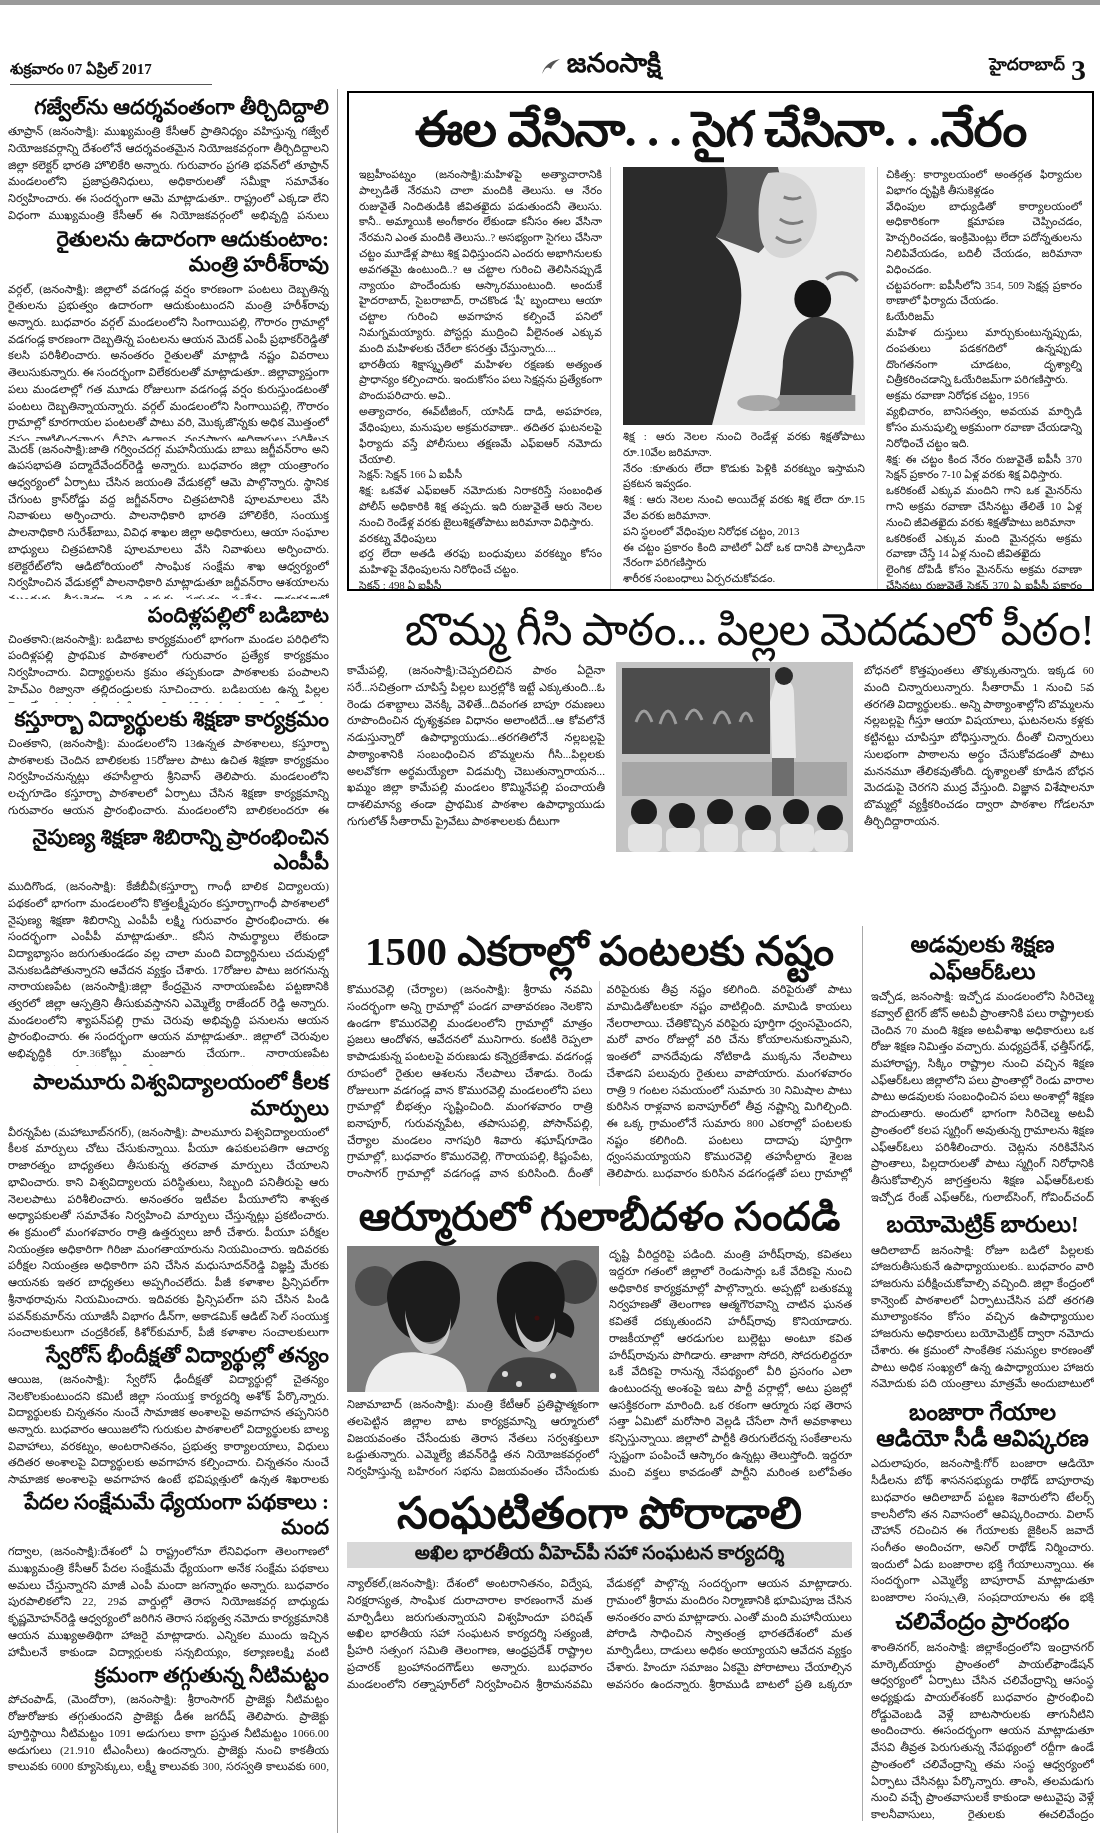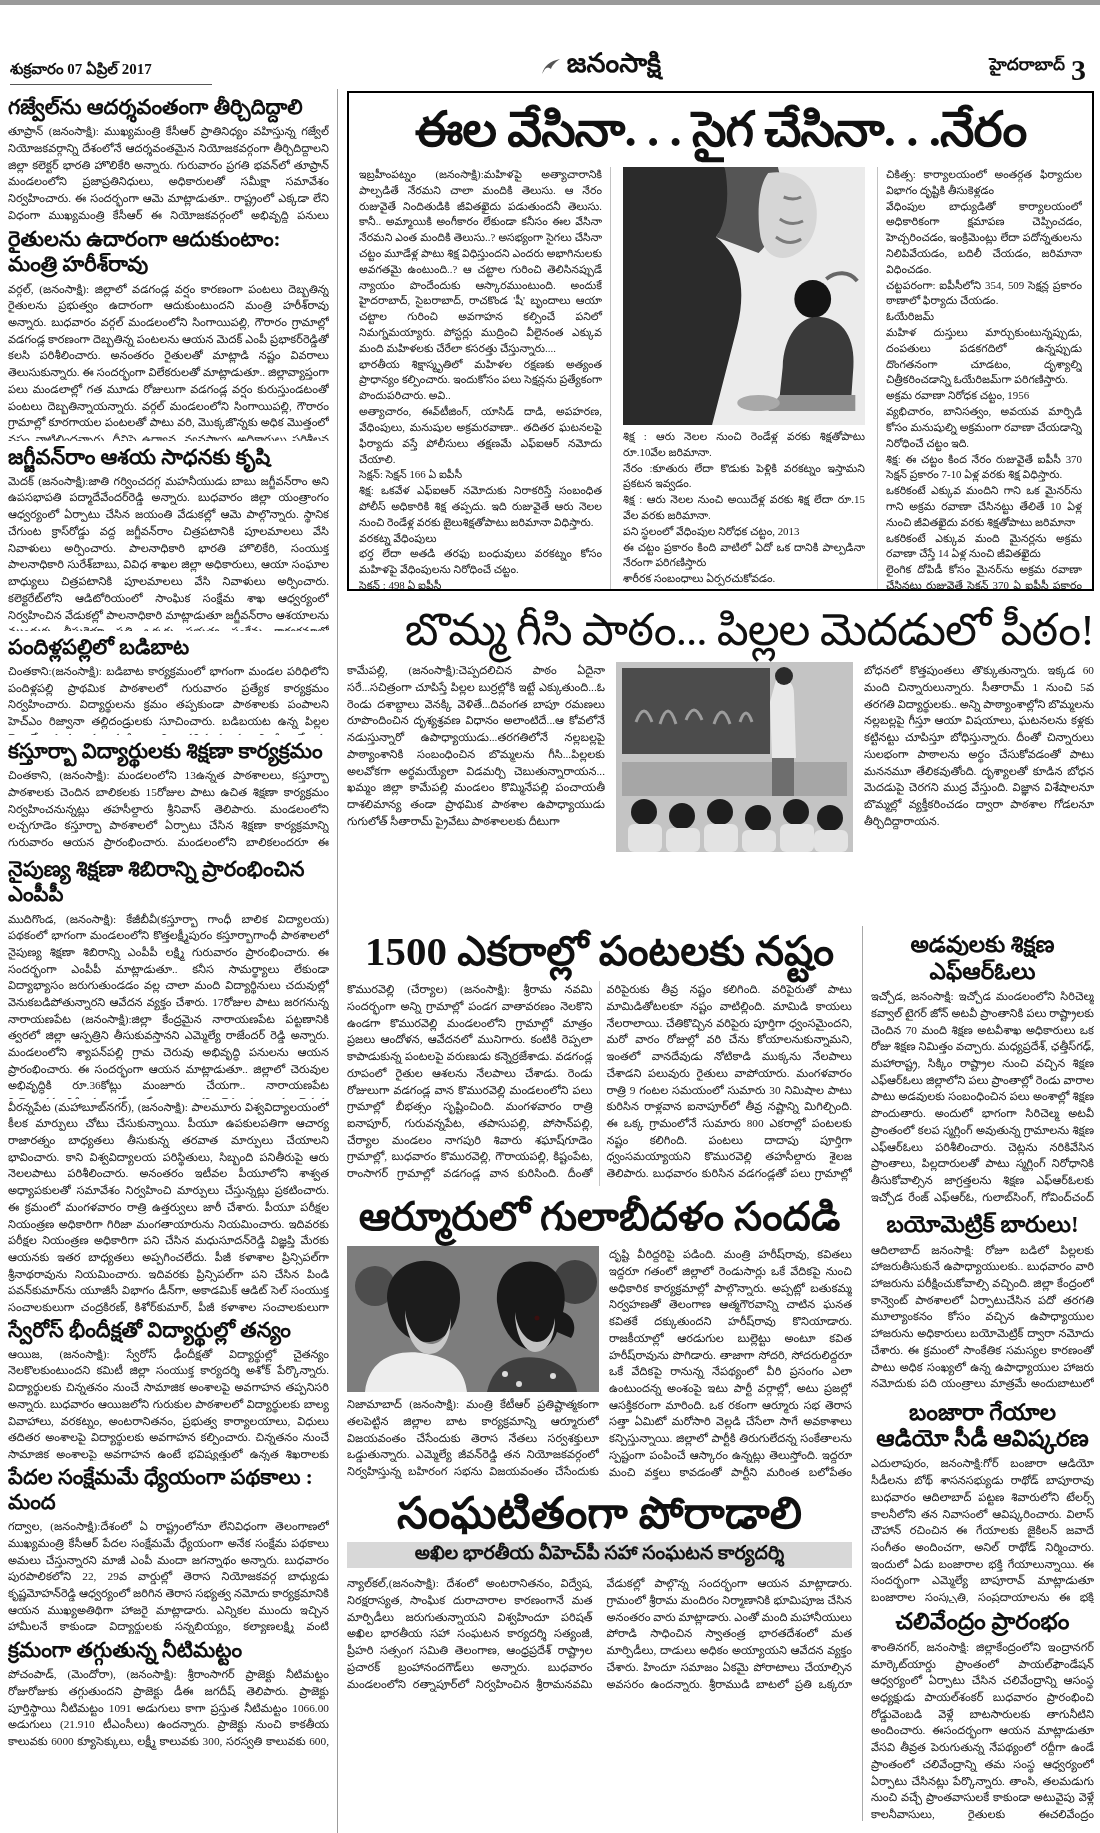--- a/index.html
+++ b/index.html
@@ -11,21 +11,21 @@
   .hdr-date{font-size:15px;font-weight:700;border-bottom:1px solid #555;padding:0 60px 3px 0;}
   .hdr-mast{display:flex;align-items:center;gap:5px;font-size:27px;font-weight:800;}
   .hdr-right{display:flex;align-items:flex-start;gap:6px;}
   .hdr-city{font-size:17px;font-weight:700;padding-bottom:3px;}
   .hdr-pageno{font-size:30px;font-weight:600;line-height:1;}
   
   .content{display:flex;padding:0 6px 0 8px;box-sizing:border-box;}
   .leftcol{width:330px;flex:none;border-right:1px solid #9c9c9c;padding:2px 8px 0 0;
            box-sizing:border-box;height:1745px;overflow:hidden;}
   .mainarea{flex:1;padding-left:9px;box-sizing:border-box;overflow:hidden;height:1745px;}
-  .h-left{font-size:21px;line-height:1.2;font-weight:800;text-align:left;margin:4px 0 3px;}
+  .h-left{font-size:21px;line-height:1.2;font-weight:800;text-align:right;margin:4px 0 3px;}
   .body-txt{font-size:11.3px;line-height:1.48;text-align:justify;white-space:pre-line;
             overflow:hidden;color:#121212;word-break:break-word;}
   .la-1 .body-txt{height:100px;} .la-2 .body-txt{height:160px;} .la-3 .body-txt{height:158px;}
   .la-4 .body-txt{height:72px;}  .la-5 .body-txt{height:86px;}  .la-6 .body-txt{height:100px;}
   .la-7 .body-txt{height:88px;}  .la-8 .body-txt{height:215px;} .la-9 .body-txt{height:115px;}
   .la-10 .body-txt{height:116px;}.la-11 .body-txt{height:84px;}
   
   .mainbox{border:2px solid #000;height:500px;box-sizing:border-box;padding:2px 10px 4px;
            overflow:hidden;margin-top:2px;}
   .mb-h{font-size:49px;font-weight:800;text-align:center;letter-spacing:-1px;
@@ -90,39 +90,39 @@
     <aside class="leftcol">
       <div class="la-1">
         <div class="h-left">గజ్వేల్‌ను ఆదర్శవంతంగా తీర్చిదిద్దాలి</div>
         <div class="body-txt">తూప్రాన్ (జనంసాక్షి): ముఖ్యమంత్రి కేసీఆర్ ప్రాతినిధ్యం వహిస్తున్న గజ్వేల్ నియోజకవర్గాన్ని దేశంలోనే ఆదర్శవంతమైన నియోజకవర్గంగా తీర్చిదిద్దాలని జిల్లా కలెక్టర్ భారతి హొలికేరి అన్నారు. గురువారం ప్రగతి భవన్‌లో తూప్రాన్ మండలంలోని ప్రజాప్రతినిధులు, అధికారులతో సమీక్షా సమావేశం నిర్వహించారు. ఈ సందర్భంగా ఆమె మాట్లాడుతూ.. రాష్ట్రంలో ఎక్కడా లేని విధంగా ముఖ్యమంత్రి కేసీఆర్ ఈ నియోజకవర్గంలో అభివృద్ధి పనులు చేస్తున్నారన్నారు. గ్రామాల్లో సంపూర్ణ పారిశుద్ధ్యం, పూర్తి స్థాయిలో ప్రజలకు తాగునీటిని అందించేలా కృషి చేస్తున్నారని తెలిపారు. తూప్రాన్ ఇన్‌చార్జి ఆర్డీవో వెంకటేశ్వర్లు, ఎంపీడీవో శ్రీనివాసరావు తహసీల్దార్ వెంకటనర్సింహారెడ్డి, ఎంపీపీ శ్రీనివాస్ పాల్గొన్నారు.</div>
       </div>
       <div class="la-2">
         <div class="h-left">రైతులను ఉదారంగా ఆదుకుంటాం: మంత్రి హరీశ్‌రావు</div>
         <div class="body-txt">వర్గల్, (జనంసాక్షి): జిల్లాలో వడగండ్ల వర్షం కారణంగా పంటలు దెబ్బతిన్న రైతులను ప్రభుత్వం ఉదారంగా ఆదుకుంటుందని మంత్రి హరీశ్‌రావు అన్నారు. బుధవారం వర్గల్ మండలంలోని సింగాయిపల్లి, గౌరారం గ్రామాల్లో వడగండ్ల కారణంగా దెబ్బతిన్న పంటలను ఆయన మెదక్ ఎంపీ ప్రభాకర్‌రెడ్డితో కలసి పరిశీలించారు. అనంతరం రైతులతో మాట్లాడి నష్టం వివరాలు తెలుసుకున్నారు. ఈ సందర్భంగా విలేకరులతో మాట్లాడుతూ.. జిల్లావ్యాప్తంగా పలు మండలాల్లో గత మూడు రోజులుగా వడగండ్ల వర్షం కురుస్తుండటంతో పంటలు దెబ్బతిన్నాయన్నారు. వర్గల్ మండలంలోని సింగాయిపల్లి, గౌరారం గ్రామాల్లో కూరగాయల పంటలతో పాటు వరి, మొక్కజొన్నకు అధిక మొత్తంలో నష్టం వాటిల్లిందన్నారు. దీనిపై ఉద్యాన, వ్యవసాయ అధికారులు పరిశీలన జరిపి సమగ్రంగా నష్టం నివేదిక ఇవ్వాలని ఆదేశించామన్నారు. నివేదికను సీఎం కేసీఆర్ దృష్టికి తీసుకెళ్లి బాధిత రైతులందరినీ ఆదుకునేందుకు చర్యలు తీసుకుంటామన్నారు. మంత్రి వెంట తెరాస నియోజకవర్గ బాధ్యుడు భూంరెడ్డి, తెరాస మండల అధ్యక్షుడు సత్యనారాయణ, నాయకులు శ్రీనివాస్‌రెడ్డి, స్వామి ఉన్నారు.</div>
       </div>
       <div class="la-3">
-        <div class="h-left">జగ్జీవన్‌రాం ఆశయ సాధనకు కృషి</div>
         <div class="body-txt">మెదక్ (జనంసాక్షి):జాతి గర్వించదగ్గ మహనీయుడు బాబు జగ్జీవన్‌రాం అని ఉపసభాపతి పద్మాదేవేందర్‌రెడ్డి అన్నారు. బుధవారం జిల్లా యంత్రాంగం ఆధ్వర్యంలో ఏర్పాటు చేసిన జయంతి వేడుకల్లో ఆమె పాల్గొన్నారు. స్థానిక చేగుంట క్రాస్‌రోడ్డు వద్ద జగ్జీవన్‌రాం చిత్రపటానికి పూలమాలలు వేసి నివాళులు అర్పించారు. పాలనాధికారి భారతి హొలికేరి, సంయుక్త పాలనాధికారి సురేశ్‌బాబు, వివిధ శాఖల జిల్లా అధికారులు, ఆయా సంఘాల బాధ్యులు చిత్రపటానికి పూలమాలలు వేసి నివాళులు అర్పించారు. కలెక్టరేట్‌లోని ఆడిటోరియంలో సాంఘిక సంక్షేమ శాఖ ఆధ్వర్యంలో నిర్వహించిన వేడుకల్లో పాలనాధికారి మాట్లాడుతూ జగ్జీవన్‌రాం ఆశయాలను ముందుకు తీసుకెళ్తూ ప్రతి ఒక్కరు ప్రభుత్వ సంక్షేమ కార్యక్రమాల్లో భాగస్వాములు కావాలని పిలుపునిచ్చారు. ఈ సందర్భంగా పలువురు లబ్ధిదారులకు పాలనాధికారి ఆటోలను పంపిణీ చేశారు. ఆయా కార్యక్రమాల్లో సంయుక్తపాలనాధికారి సురేశ్‌బాబు, పురపాలిక అధ్యక్షులు మల్లికార్జున్‌గౌడ్, ఉపాధ్యక్షులు అశోక్, మార్కెట్ కమిటీ చైర్మన్ ప్రభాకర్‌రెడ్డి, ఎంపీపీ లక్ష్మి తదితరులు పాల్గొన్నారు.</div>
       </div>
       <div class="la-4">
         <div class="h-left">పందిళ్లపల్లిలో బడిబాట</div>
         <div class="body-txt">చింతకాని:(జనంసాక్షి): బడిబాట కార్యక్రమంలో భాగంగా మండల పరిధిలోని పందిళ్లపల్లి ప్రాథమిక పాఠశాలలో గురువారం ప్రత్యేక కార్యక్రమం నిర్వహించారు. విద్యార్థులను క్రమం తప్పకుండా పాఠశాలకు పంపాలని హెచ్ఎం రిజ్వానా తల్లిదండ్రులకు సూచించారు. బడిబయట ఉన్న పిల్లల వెంటనే పాఠశాలకు పంపించాలని తల్లిదండ్రులకు విజ్ఞప్తి చేశారు. కార్యక్రమంలో పాఠశాల ఉపాధ్యాయులు తదితరులు పాల్గొన్నారు.</div>
       </div>
       <div class="la-5">
         <div class="h-left">కస్తూర్బా విద్యార్థులకు శిక్షణా కార్యక్రమం</div>
         <div class="body-txt">చింతకాని, (జనంసాక్షి): మండలంలోని 13ఉన్నత పాఠశాలలు, కస్తూర్బా పాఠశాలకు చెందిన బాలికలకు 15రోజుల పాటు ఉచిత శిక్షణా కార్యక్రమం నిర్వహించనున్నట్లు తహసీల్దారు శ్రీనివాస్ తెలిపారు. మండలంలోని లచ్చగూడెం కస్తూర్బా పాఠశాలలో ఏర్పాటు చేసిన శిక్షణా కార్యక్రమాన్ని గురువారం ఆయన ప్రారంభించారు. మండలంలోని బాలికలందరూ ఈ అవకాశాన్ని సద్వినియోగం చేసుకోవాలని సూచించారు. కార్యక్రమంలో ఎంపీపీ సామ్రాజ్యం, ఎంఈవో అబ్రహం, కేజీబీవీ ప్రత్యేక అధికారిణి నాగలక్ష్మి పాల్గొన్నారు.</div>
       </div>
       <div class="la-6">
         <div class="h-left">నైపుణ్య శిక్షణా శిబిరాన్ని ప్రారంభించిన ఎంపీపీ</div>
         <div class="body-txt">ముదిగొండ, (జనంసాక్షి): కేజీబీవీ(కస్తూర్బా గాంధీ బాలిక విద్యాలయ) పథకంలో భాగంగా మండలంలోని కొత్తలక్ష్మీపురం కస్తూర్బాగాంధీ పాఠశాలలో నైపుణ్య శిక్షణా శిబిరాన్ని ఎంపీపీ లక్ష్మి గురువారం ప్రారంభించారు. ఈ సందర్భంగా ఎంపీపీ మాట్లాడుతూ.. కనీస సామర్థ్యాలు లేకుండా విద్యాభ్యాసం జరుగుతుండడం వల్ల చాలా మంది విద్యార్థినులు చదువుల్లో వెనుకబడిపోతున్నారని ఆవేదన వ్యక్తం చేశారు. 17రోజుల పాటు జరగనున్న ఈ శిక్షణా కార్యక్రమాన్ని విద్యార్థినులు సద్వినియోగం చేసుకోవాలని కోరారు. కార్యక్రమంలో ఎంపీడీవో నర్మద, సర్పంచి స్వరూపారాణి, ఎంఈవో నాగేశ్వరరావు, కేజీబీవీ ప్రత్యేక అధికారిణి ఇందిర తదితరులు పాల్గొన్నారు.</div>
       </div>
       <div class="la-7">
         <div class="body-txt">నారాయణపేట (జనంసాక్షి):జిల్లా కేంద్రమైన నారాయణపేట పట్టణానికి త్వరలో జిల్లా ఆస్పత్రిని తీసుకువస్తానని ఎమ్మెల్యే రాజేందర్ రెడ్డి అన్నారు. మండలంలోని శ్యాపన్‌పల్లి గ్రామ చెరువు అభివృద్ధి పనులను ఆయన ప్రారంభించారు. ఈ సందర్భంగా ఆయన మాట్లాడుతూ.. జిల్లాలో చెరువుల అభివృద్ధికి రూ.36కోట్లు మంజూరు చేయగా.. నారాయణపేట నియోజకవర్గానికి రూ.18కోట్లు కేటాయించారని చెప్పారు. గ్రామ చెరువు అభివృద్ధికి రూ.92లక్షలు విడుదలయ్యాయని తెలిపారు. కార్యక్రమంలో సర్పంచి రాజమ్మ, మార్కెట్ చైర్మన్ వేణుగోపాల్ తదితరులు పాల్గొన్నారు.</div>
       </div>
       <div class="la-8">
+        <div class="h-left">పాలమూరు విశ్వవిద్యాలయంలో కీలక మార్పులు</div>
         <div class="body-txt">వీరన్నపేట (మహాబూబ్‌నగర్), (జనంసాక్షి): పాలమూరు విశ్వవిద్యాలయంలో కీలక మార్పులు చోటు చేసుకున్నాయి. పీయూ ఉపకులపతిగా ఆచార్య రాజారత్నం బాధ్యతలు తీసుకున్న తరవాత మార్పులు చేయాలని భావించారు. కాని విశ్వవిద్యాలయ పరిస్థితులు, సిబ్బంది పనితీరుపై ఆరు నెలలపాటు పరిశీలించారు. అనంతరం ఇటీవల పీయూలోని శాశ్వత అధ్యాపకులతో సమావేశం నిర్వహించి మార్పులు చేస్తున్నట్లు ప్రకటించారు. ఈ క్రమంలో మంగళవారం రాత్రి ఉత్తర్వులు జారీ చేశారు. పీయూ పరీక్షల నియంత్రణ అధికారిగా గిరిజా మంగతాయారును నియమించారు. ఇదివరకు పరీక్షల నియంత్రణ అధికారిగా పని చేసిన మధుసూదన్‌రెడ్డి విజ్ఞప్తి మేరకు ఆయనకు ఇతర బాధ్యతలు అప్పగించలేదు. పీజీ కళాశాల ప్రిన్సిపల్‌గా శ్రీనాథరావును నియమించారు. ఇదివరకు ప్రిన్సిపల్‌గా పని చేసిన పిండి పవన్‌కుమార్‌ను యూజీసీ విభాగం డీన్‌గా, అకాడమిక్ ఆడిట్ సెల్ సంయుక్త సంచాలకులుగా చంద్రకిరణ్, కిశోర్‌కుమార్, పీజీ కళాశాల సంచాలకులుగా మనోజ, ఎన్ఎస్ఎస్ సెల్ సమన్వయకర్తగా అనురాధలను నియామకం చేశారు. ఒకేసారి పూర్తి స్థాయిలో మార్పులు చేయడంతో అందరూ ఆశ్చర్యపోయిన పరిస్థితి కనిపించింది. విశ్వవిద్యాలయంలో మరికొన్ని మార్పులు త్వరలోనే చేసే అవకాశం ఉంది.</div>
       </div>
       <div class="la-9">
         <div class="h-left">స్వేరోస్ భీందీక్షతో విద్యార్థుల్లో తన్యం</div>
         <div class="body-txt">ఆయిజ, (జనంసాక్షి): స్వేరోస్ ఢీందీక్షతో విద్యార్థుల్లో చైతన్యం నెలకొలకుంటుందని కమిటీ జిల్లా సంయుక్త కార్యదర్శి అశోక్ పేర్కొన్నారు. విద్యార్థులకు చిన్నతనం నుంచే సామాజిక అంశాలపై అవగాహన తప్పనిసరి అన్నారు. బుధవారం ఆయిజలోని గురుకుల పాఠశాలలో విద్యార్థులకు బాల్య వివాహాలు, వరకట్నం, అంటరానితనం, ప్రభుత్వ కార్యాలయాలు, విధులు తదితర అంశాలపై విద్యార్థులకు అవగాహన కల్పించారు. చిన్నతనం నుంచే సామాజిక అంశాలపై అవగాహన ఉంటే భవిష్యత్తులో ఉన్నత శిఖరాలకు చేరుకుంటారని ఆయన వివరించారు. ఈ కార్యక్రమంలో స్వేరోస్ జిల్లా ప్రధాన కార్యదర్శి విజయుడు, నాయకులు జోసఫ్, ఈదన్న, అశోక్, బాలరాజు, ఉపాధ్యాయులు రేష్మ, రాణెమ్మ పాల్గొన్నారు.</div>
       </div>
       <div class="la-10">
         <div class="h-left">పేదల సంక్షేమమే ధ్యేయంగా పథకాలు : మంద</div>
         <div class="body-txt">గద్వాల, (జనంసాక్షి):దేశంలో ఏ రాష్ట్రంలోనూ లేనివిధంగా తెలంగాణలో ముఖ్యమంత్రి కేసీఆర్ పేదల సంక్షేమమే ధ్యేయంగా అనేక సంక్షేమ పథకాలు అమలు చేస్తున్నారని మాజీ ఎంపీ మందా జగన్నాథం అన్నారు. బుధవారం పురపాలికలోని 22, 29వ వార్డుల్లో తెరాస నియోజకవర్గ బాధ్యుడు కృష్ణమోహన్‌రెడ్డి ఆధ్వర్యంలో జరిగిన తెరాస సభ్యత్వ నమోదు కార్యక్రమానికి ఆయన ముఖ్యఅతిథిగా హాజరై మాట్లాడారు. ఎన్నికల ముందు ఇచ్చిన హామీలనే కాకుండా విద్యార్థులకు సన్నబియ్యం, కల్యాణలక్ష్మి వంటి పథకాలను కూడా అమలుచేస్తున్న ఘనత తెరాస ప్రభుత్వానికే దక్కుతుందన్నారు. ప్రభుత్వం అమలు చేస్తున్న సంక్షేమ ఫలాలు అర్హులైన వారికి అందేలా తెరాస కార్యకర్తలు, నేతలు కృషి చేయాలన్నారు. కార్యక్రమంలో మున్సిపల్ మాజీ అధ్యక్షుడు బీఎస్ కేశవ్ తదితరులు పాల్గొన్నారు.</div>
       </div>

